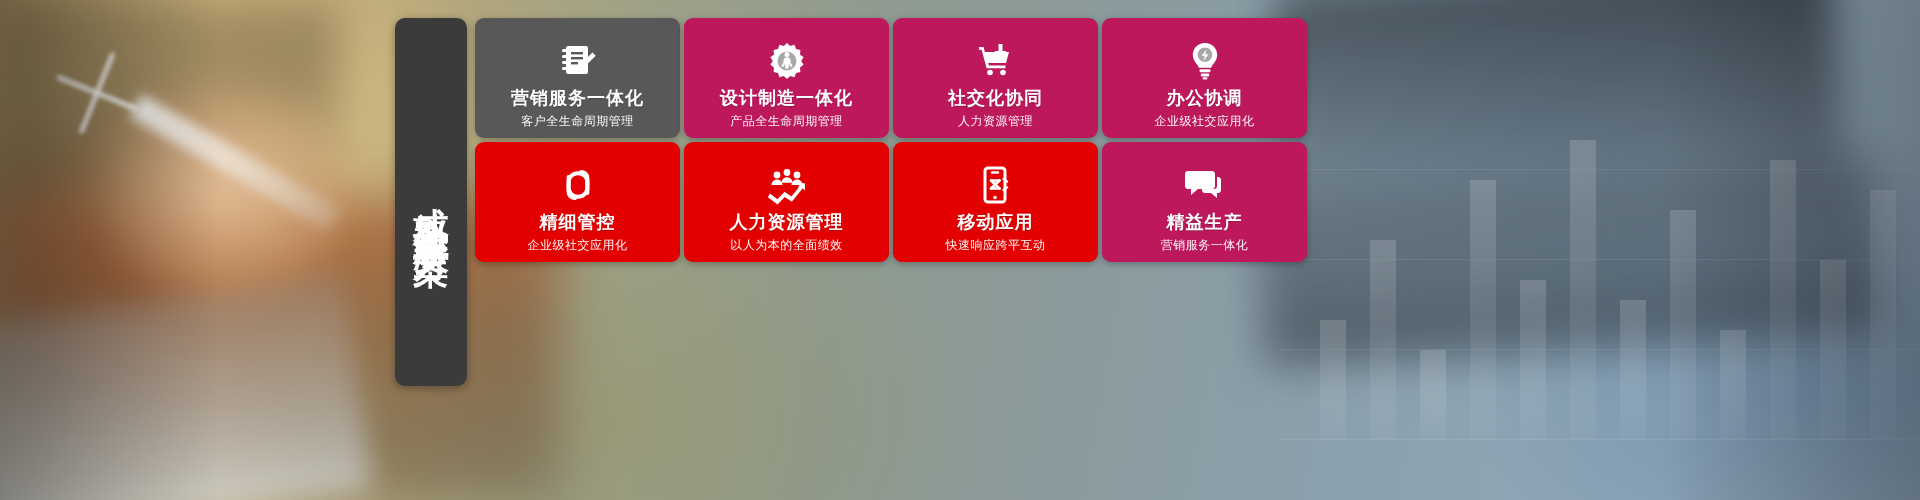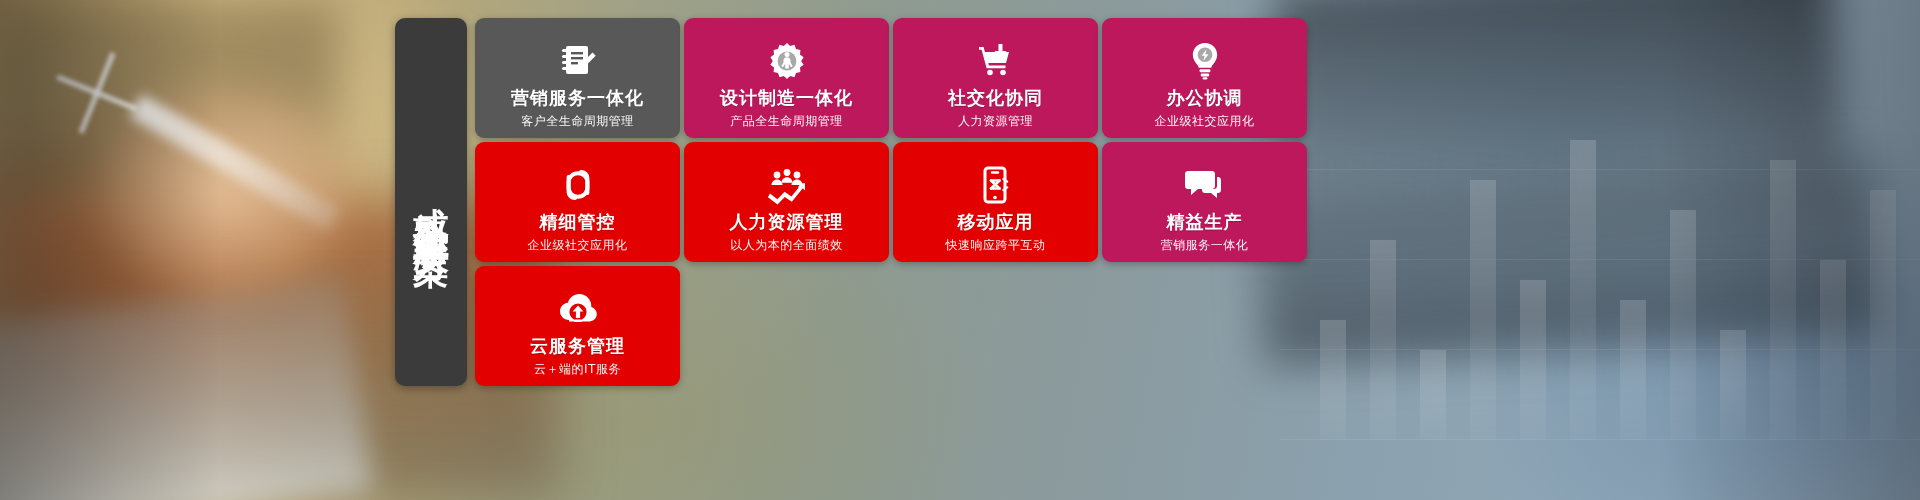--- a/index.html
+++ b/index.html
@@ -231,28 +231,16 @@
         <div class="icon">
           <svg width="42" height="36" viewBox="0 0 42 36" fill="#fff">
             <path d="M4 4h24c1.7 0 3 1.3 3 3v12c0 1.7-1.3 3-3 3H14l-7 6v-6H4c-1.7 0-3-1.3-3-3V7c0-1.7 1.3-3 3-3z"></path>
             <path d="M34 10c1.7 0 3 1.3 3 3v10c0 1.7-1.3 3-3 3h-1v5l-6-5h-6c-1.7 0-3-1.3-3-3v-1h12c1.7 0 3-1.3 3-3V10z"></path>
           </svg>
         </div>
         <div class="t">精益生产</div>
         <div class="s">营销服务一体化</div>
       </div>
 
-      <div class="card red">
-        <div class="icon">
-          <svg width="42" height="36" viewBox="0 0 42 36" fill="#fff">
-            <path d="M12 29c-5 0-9-3.9-9-8.7 0-4.4 3.4-8.1 7.9-8.6C12.2 6.9 16.8 3 22.3 3c6.6 0 12 5.2 12 11.7 0 .4 0 .8-.1 1.2 3.3.9 5.6 3.8 5.6 7.2 0 4.1-3.4 7.4-7.6 7.4H12z"></path>
-            <circle cx="21" cy="21" r="8.6" fill="#e30000"></circle>
-            <path d="M21 14.5l5.4 6h-3.3v6.4h-4.2V20.5h-3.3z" fill="#fff"></path>
-            <rect x="17" y="28.6" width="8" height="2.4" rx="1.2" fill="#fff"></rect>
-          </svg>
-        </div>
-        <div class="t">云服务管理</div>
-        <div class="s">云＋端的IT服务</div>
-      </div>
 
     </div>
   </div>
 </div>
 
 </body></html>

